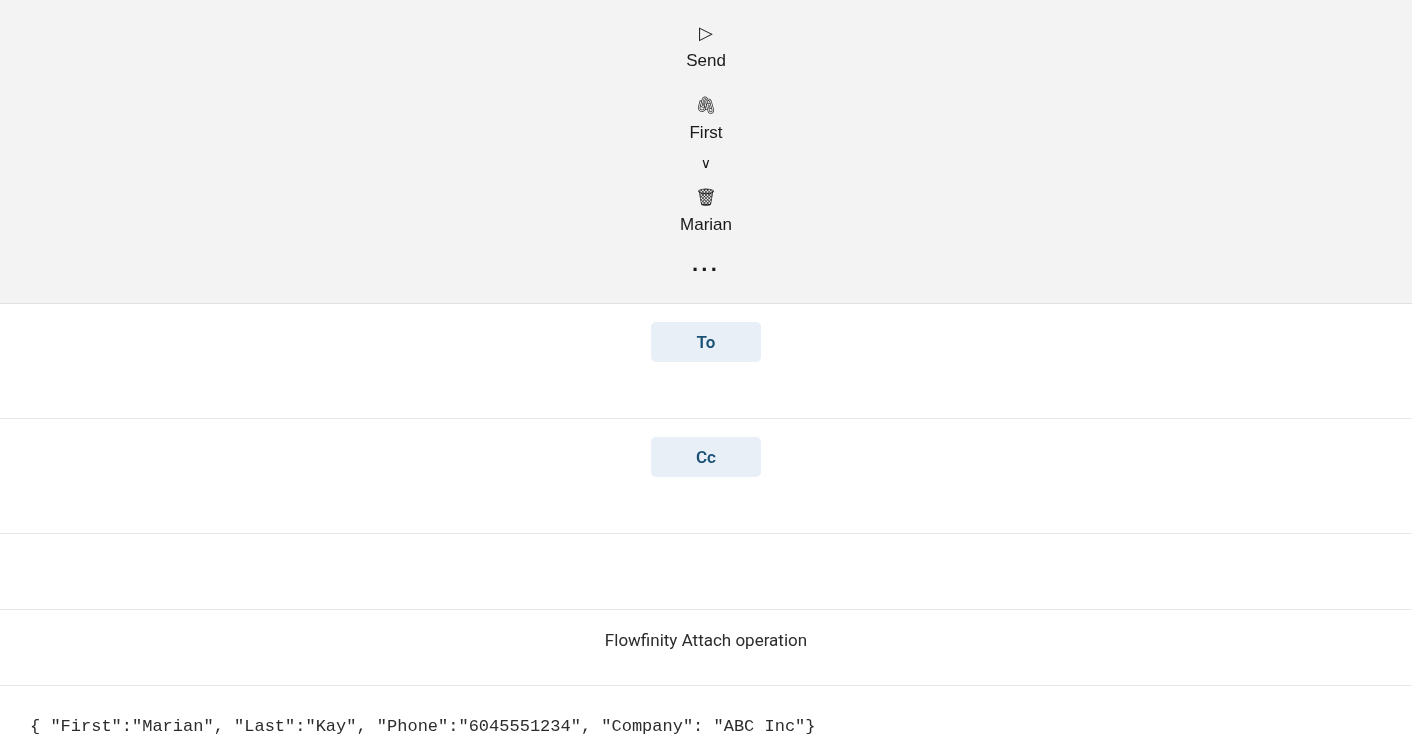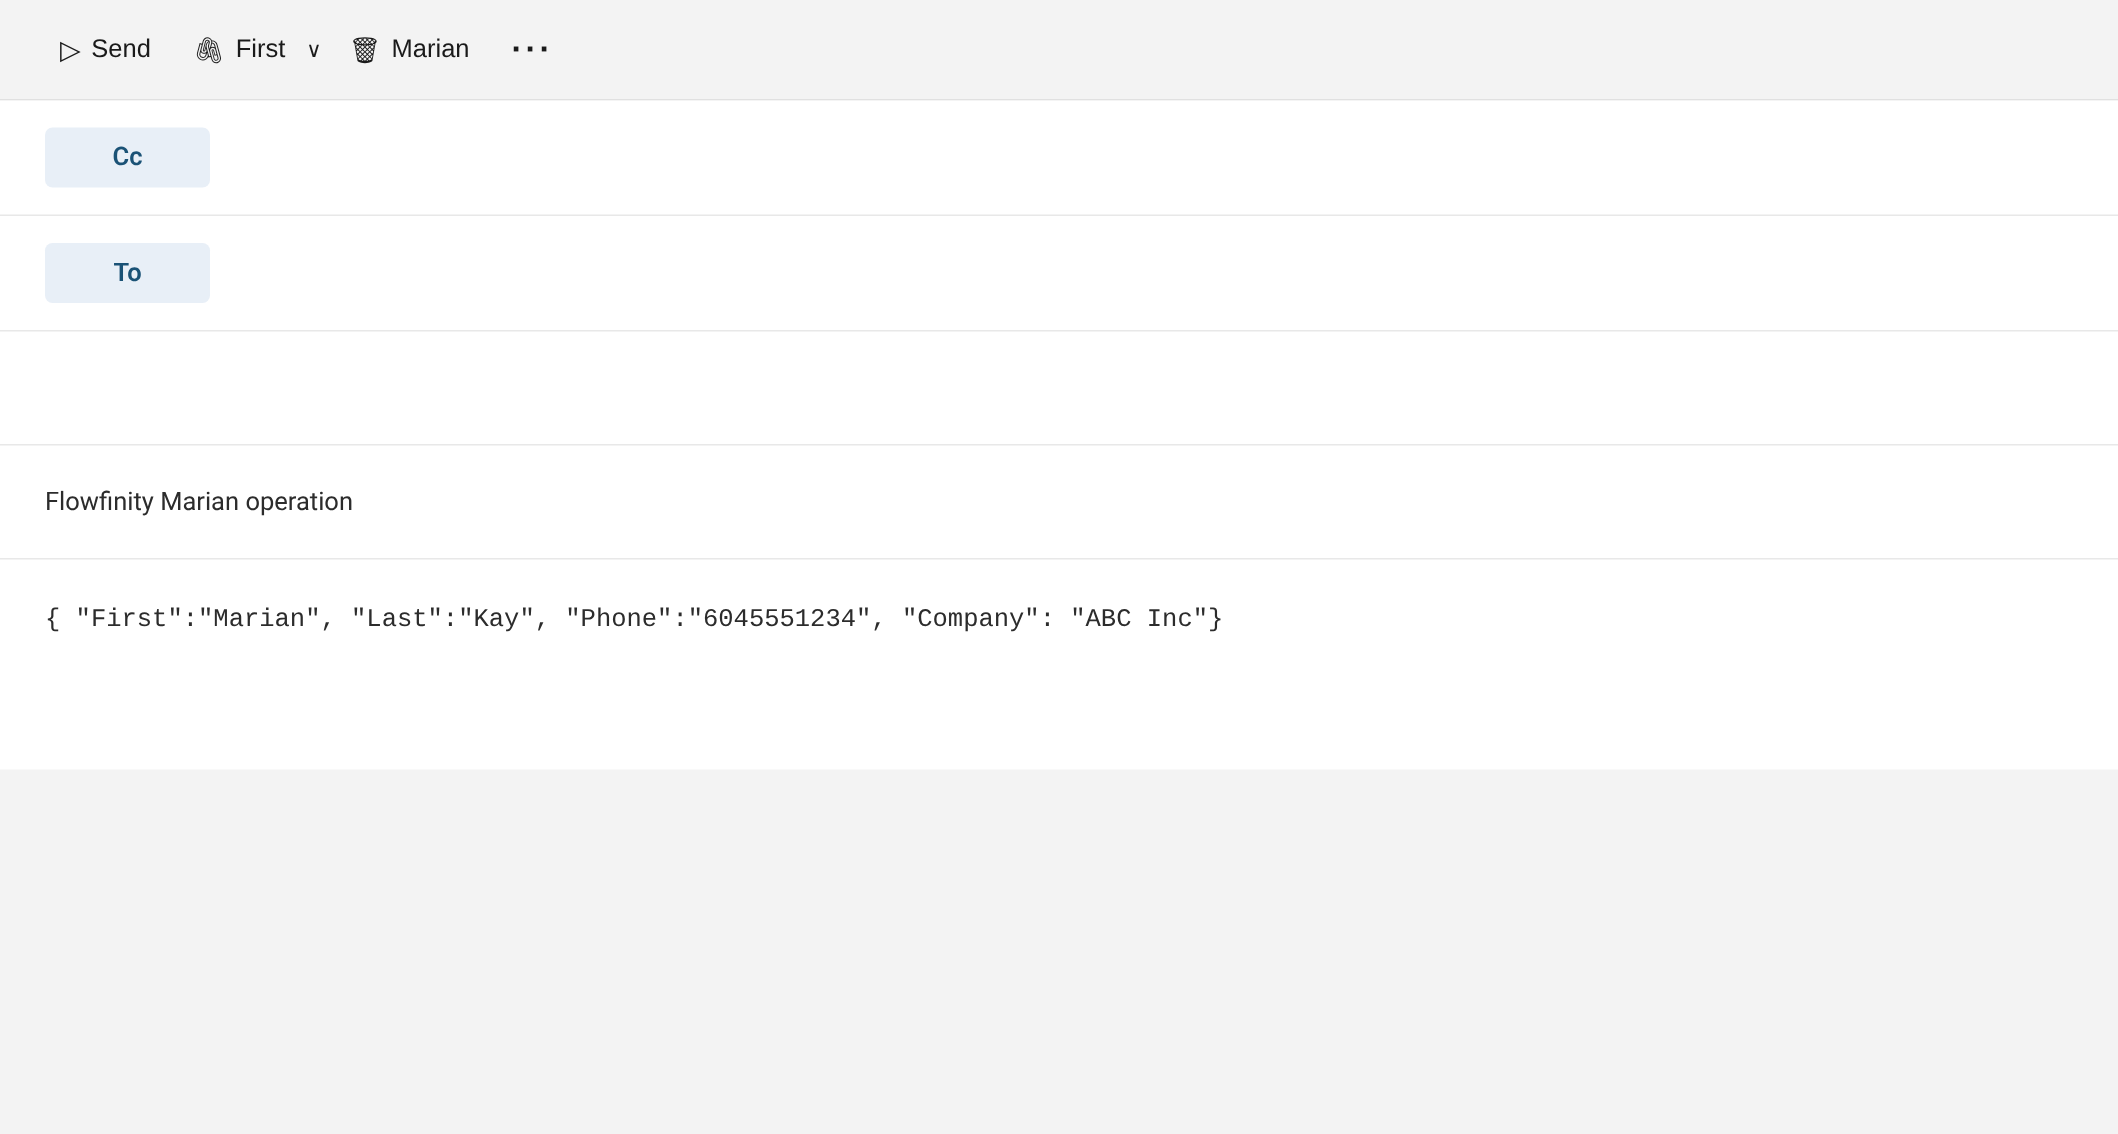--- a/index.html
+++ b/index.html
@@ -1,18 +1,19 @@
 <!DOCTYPE html>
 <html><head>
   <meta charset="utf-8">
   <style>
     * {
       box-sizing: border-box;
       margin: 0;
       padding: 0;
+      flex-direction: column;
     }
 
     body {
       font-family: -apple-system, BlinkMacSystemFont, 'Segoe UI', Roboto, sans-serif;
       background: #f3f3f3;
       width: 1412px;
       min-height: 756px;
     }
 
     .toolbar {
@@ -169,34 +170,34 @@
   </button>
 
   <button class="more-btn">
     <span>···</span>
   </button>
 </div>
 
 <div class="compose-area">
 
   <div class="field-row">
+    <div class="field-label">To</div>
+    <input class="field-input" type="text" placeholder="" style="">
+  </div>
+
+  <div class="field-row">
     <div class="field-label">Cc</div>
     <input class="field-input" type="text" placeholder="" style="">
   </div>
 
   <div class="field-row">
-    <div class="field-label">To</div>
     <input class="field-input" type="text" placeholder="" style="">
   </div>
 
-  <div class="field-row">
-    <input class="field-input" type="text" placeholder="" style="">
-  </div>
-
   <div class="subject-row">
-    <span class="subject-text">Flowfinity Marian operation</span>
+    <span class="subject-text">Flowfinity Attach operation</span>
   </div>
 
   <div class="body-row">
     <div class="body-text">{ "First":"Marian", "Last":"Kay", "Phone":"6045551234", "Company": "ABC Inc"}</div>
   </div>
 
 </div>
 
 </body></html>

